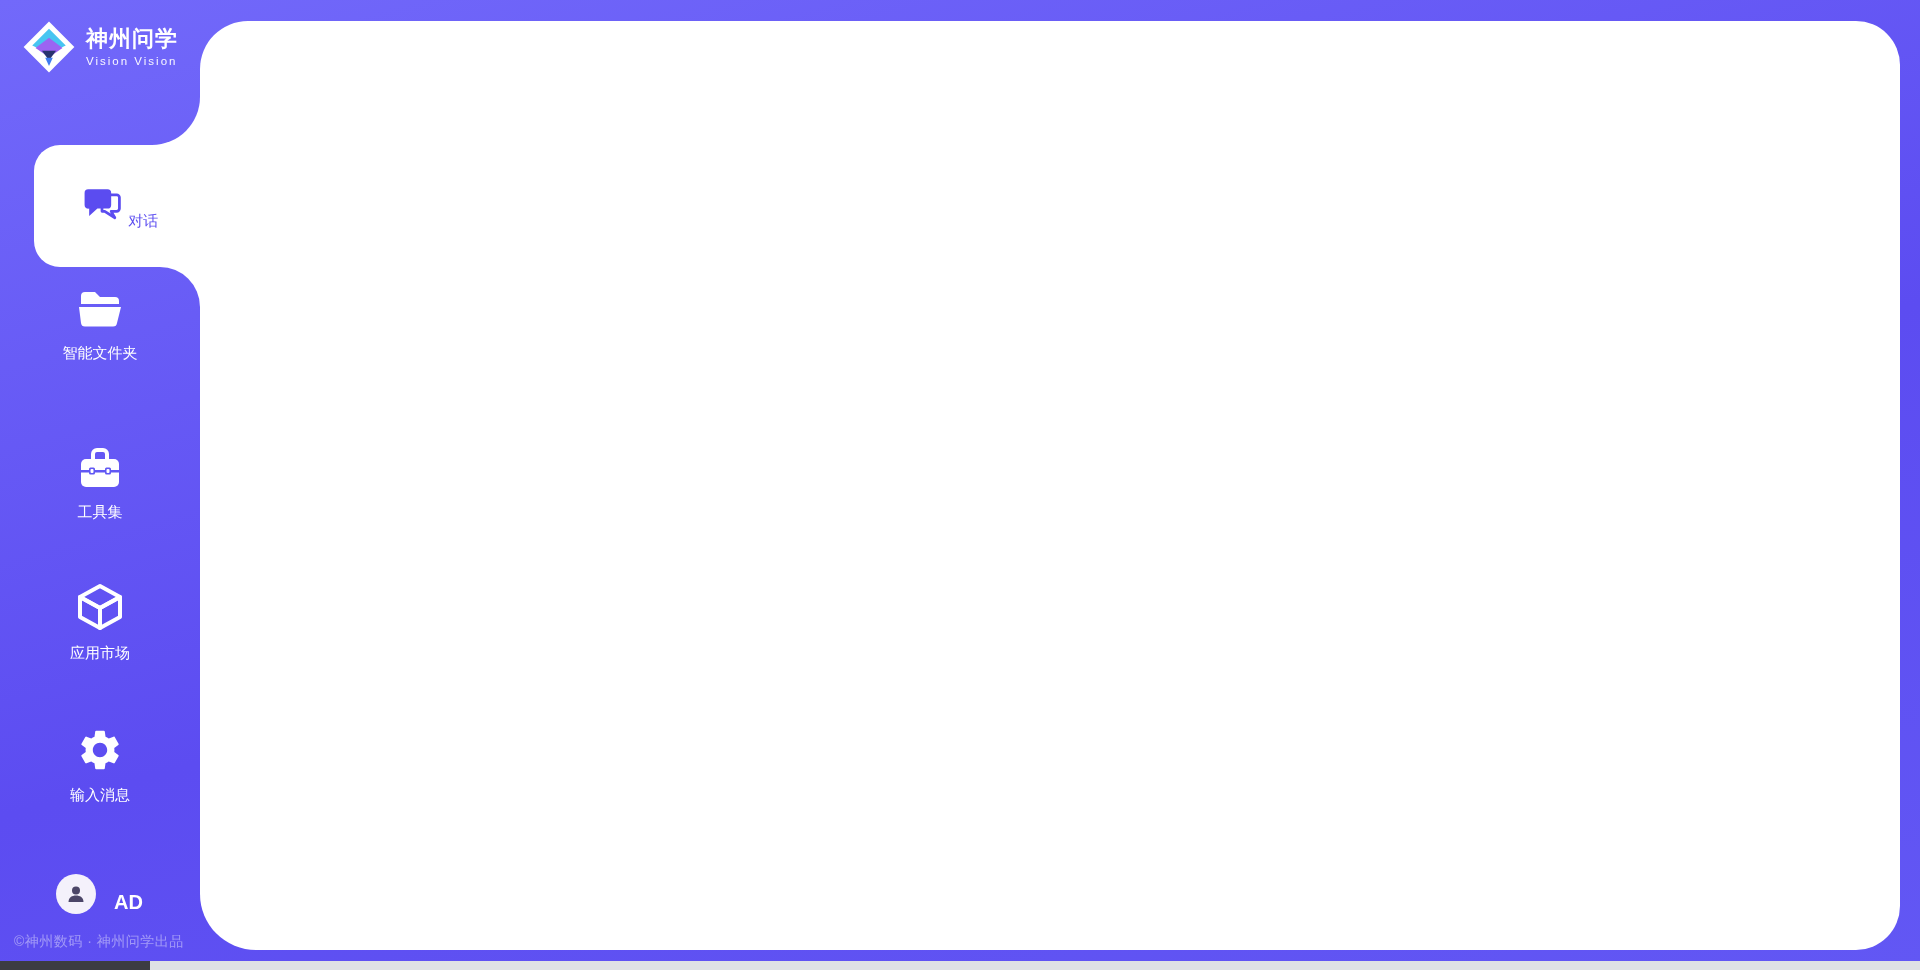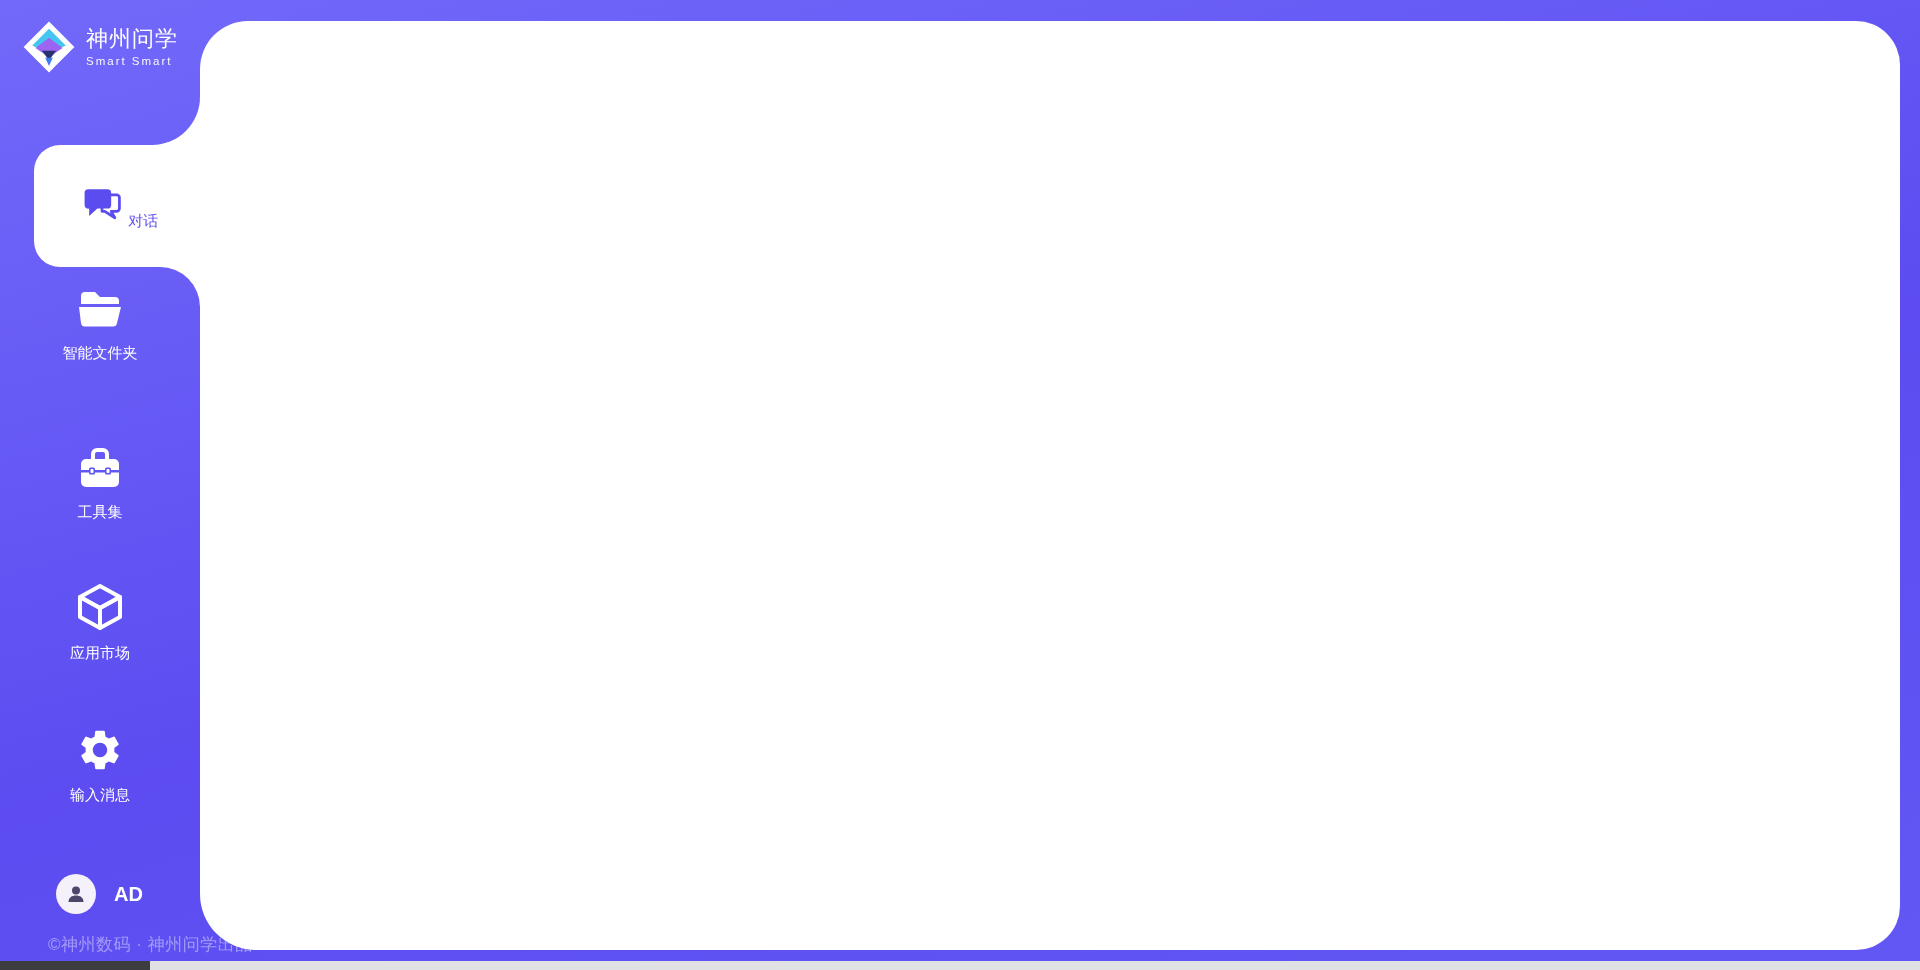--- a/index.html
+++ b/index.html
@@ -17,45 +17,45 @@
   }
 
   
   .panel{
     position:absolute;left:200px;top:21px;width:1700px;height:929px;
     background:#fff;border-radius:48px 44px 44px 56px;z-index:1;
   }
 
   
   .brand{position:absolute;left:22px;top:20px;display:flex;align-items:center;gap:10px;z-index:3;}
-  .brand-name{color:#fff;font-size:22px;font-weight:400;letter-spacing:1px;line-height:1.1;}
+  .brand-name{color:#fff;font-size:22px;font-weight:700;letter-spacing:1px;line-height:1.1;}
   .brand-sub{color:rgba(255,255,255,.95);font-size:11.5px;letter-spacing:2px;margin-top:3px;}
 
   .tab{
     position:absolute;left:34px;top:145px;width:170px;height:122px;background:#fff;
     border-radius:26px 0 0 26px;z-index:2;display:flex;flex-direction:column;
     align-items:center;justify-content:center;
   }
   .tab-inner{width:132px;text-align:center;}
   .tab-label{color:var(--accent);font-size:15px;margin-top:6px;}
   .conn{position:absolute;background:#fff;z-index:1;}
   .conn-top{left:152px;top:97px;width:48px;height:48px;}
   .conn-bottom{left:160px;top:267px;width:40px;height:40px;}
   .conn::after{content:"";position:absolute;inset:0;background-image:var(--grad);background-attachment:fixed;}
   .conn-top::after{border-bottom-right-radius:100%;}
   .conn-bottom::after{border-top-right-radius:100%;}
 
   .nav-item{position:absolute;left:0;width:200px;text-align:center;z-index:2;cursor:pointer;}
   .nav-item .nav-label{display:block;color:#fff;font-size:15px;margin-top:8px;}
   .nav-folder{top:288px;} .nav-toolkit{top:445px;} .nav-market{top:582px;} .nav-settings{top:726px;}
 
-  .user-row{position:absolute;left:56px;top:874px;display:flex;align-items:center;gap:18px;z-index:2;}
+  .user-row{position:absolute;left:56px;top:874px;display:flex;align-items:flex-end;gap:18px;z-index:2;}
   .avatar{width:40px;height:40px;border-radius:50%;background:#f4f1fb;display:flex;align-items:center;justify-content:center;}
   .user-name{color:#fff;font-size:20px;font-weight:600;}
-  .side-footer{position:absolute;left:14px;top:933px;width:220px;color:rgba(255,255,255,.42);font-size:17px;letter-spacing:.5px;z-index:2;white-space:nowrap;margin-left:34px;}
+  .side-footer{position:absolute;left:14px;top:933px;width:220px;color:rgba(255,255,255,.42);font-size:14px;letter-spacing:.5px;z-index:2;white-space:nowrap;}
 
   
   .greeting{position:absolute;left:372px;top:146px;display:flex;align-items:center;gap:22px;}
   .greeting-title{font-size:27px;font-weight:700;color:#0a0e17;letter-spacing:.5px;}
 
   .cards{position:absolute;left:372px;top:255px;width:944px;display:grid;
     grid-template-columns:1fr 1fr;column-gap:18px;row-gap:24px;}
   .card{background:#fff;border:1px solid #e6e8ec;border-radius:12px;padding:22px 24px 24px 24px;min-height:128px;cursor:pointer;}
   .card-head{display:flex;align-items:center;gap:12px;}
   .card-title{font-size:17px;font-weight:700;color:#0b0f19;}
@@ -96,21 +96,21 @@
     <svg width="54" height="54" viewBox="0 0 100 100">
       <polygon points="50,3 97,50 50,97 3,50" fill="#ffffff"></polygon>
       <polygon points="50,16 81,47 50,62 19,47" fill="#47c5f1"></polygon>
       <polygon points="50,33 75,52 50,69 25,52" fill="#9c64f2"></polygon>
       <polygon points="37,57 63,57 50,75" fill="#28336e"></polygon>
       <polygon points="43,70 57,70 50,85" fill="#3f7cf0"></polygon>
     </svg>
   </span>
   <div>
     <div class="brand-name">神州问学</div>
-    <div class="brand-sub">Smart Smart</div>
+    <div class="brand-sub">Vision Vision</div>
   </div>
 </div>
 
 <div class="conn conn-top"></div>
 <div class="conn conn-bottom"></div>
 <div class="tab">
   <div class="tab-inner">
     <span style="display:inline-block;color:#5b4cf0;">
       <svg width="44" height="44" viewBox="0 0 48 48">
         <path d="M24 14 h16 a3 3 0 0 1 3 3 v12 a3 3 0 0 1 -3 3 h-6 l4 7 -11 -7 h-3 z" fill="none" stroke="currentColor" stroke-width="3" stroke-linejoin="round"></path>

